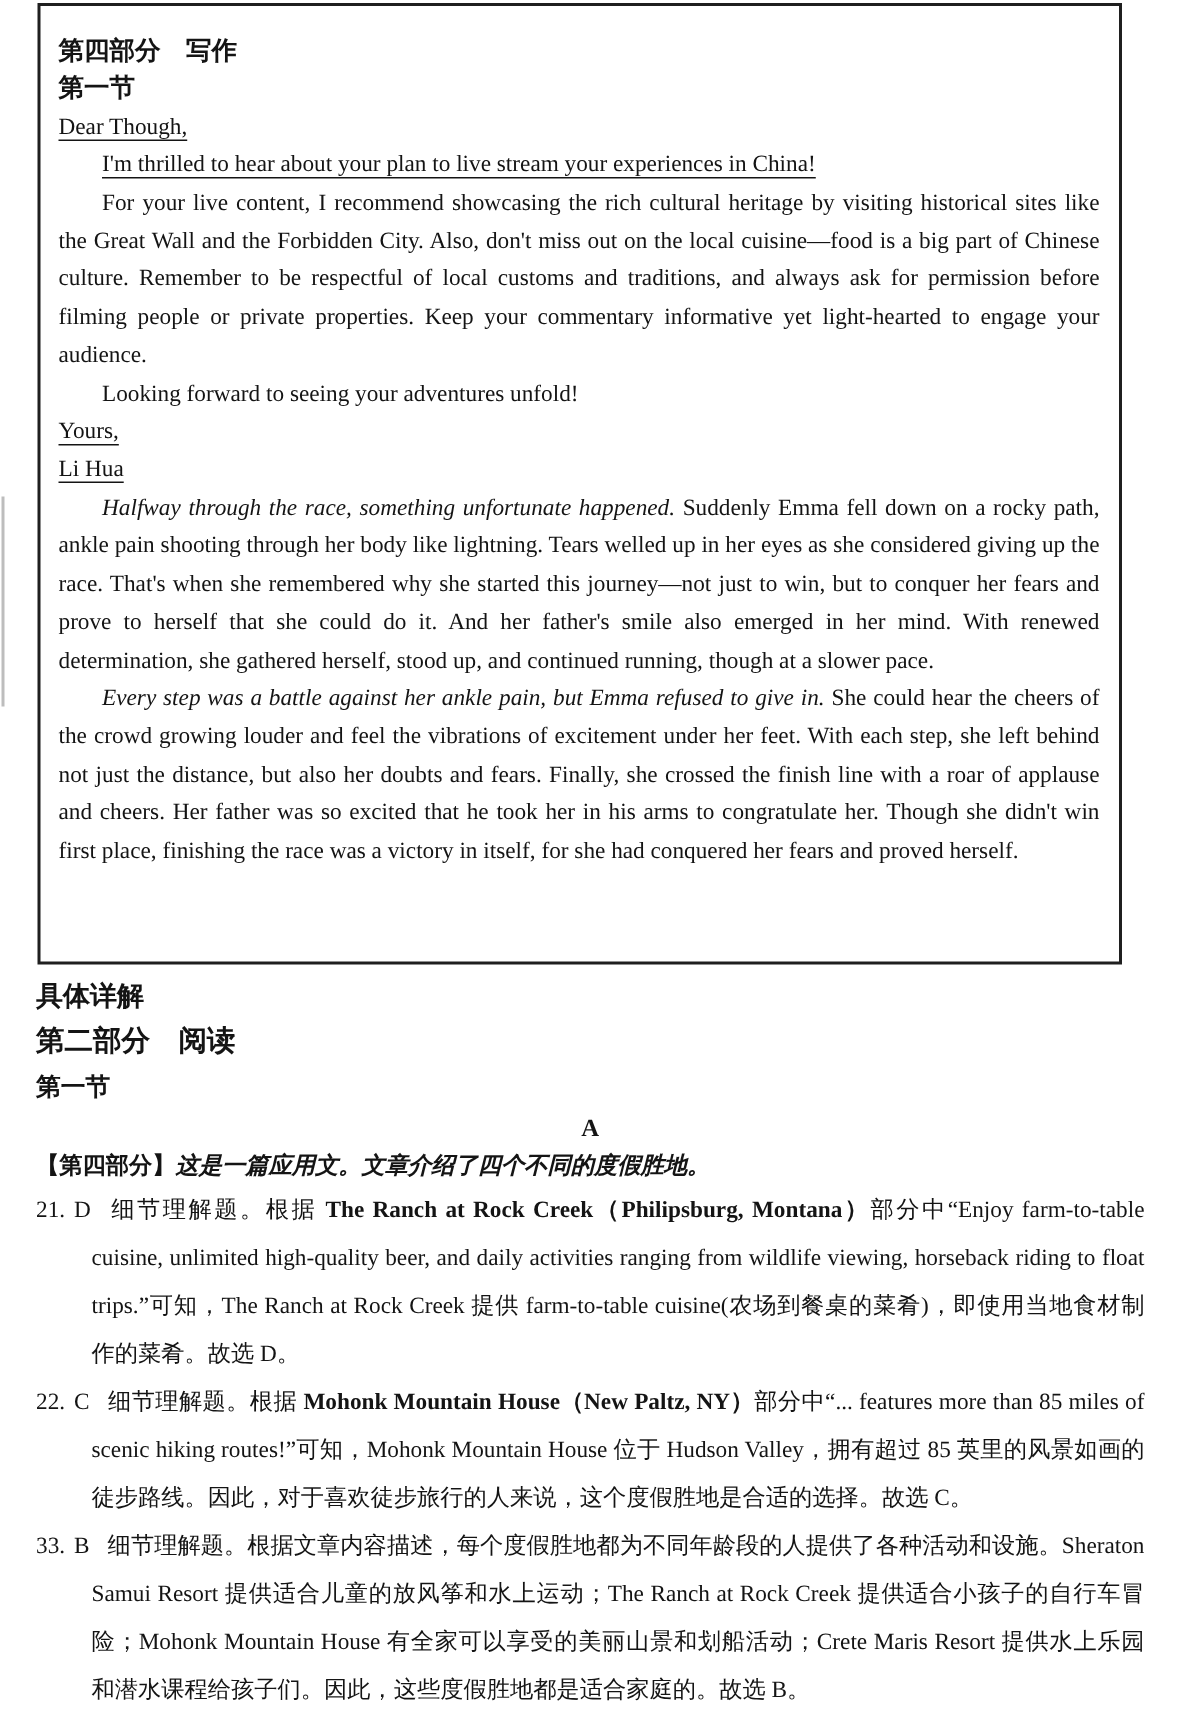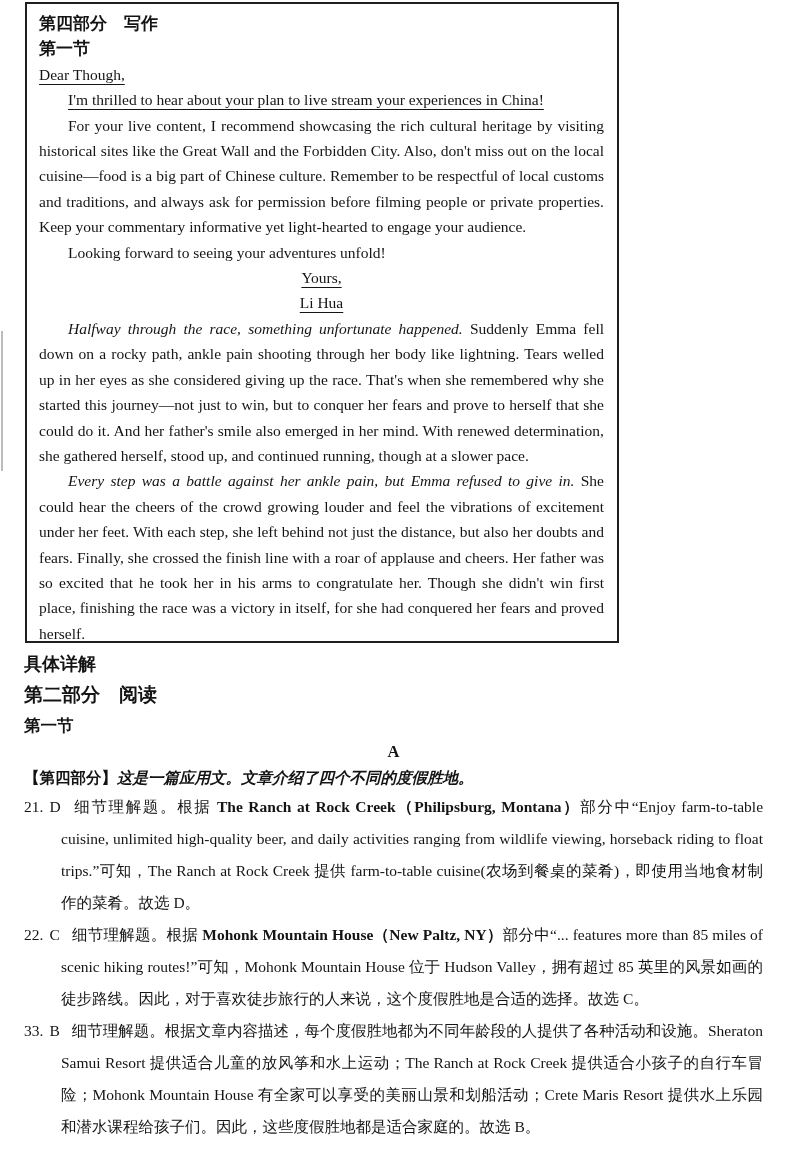--- a/index.html
+++ b/index.html
@@ -8,31 +8,31 @@
     background:#ffffff;
     color:#141414;
     font-family:"Liberation Serif","DejaVu Serif",serif;
     position:relative;
     overflow:hidden;
   }
   .hei { font-family:"Liberation Sans","DejaVu Sans",sans-serif; font-weight:bold; }
 
   
   .writing-box {
-    position:absolute; left:25px; top:2px; width:594px; height:641px;
+    position:absolute; left:25px; top:2px; width:723px; height:641px;
     border:2px solid #1f1f1f;
-    padding:7px 13px 0 12px;
+    padding:17px 13px 0 12px;
     overflow:hidden;
   }
   .writing-box .h { font-size:17px; line-height:25.4px; }
   .writing-box p { font-size:15.5px; line-height:25.4px; }
   .just { text-align:justify; }
   .indent { text-indent:29px; }
   .u { text-decoration:underline; text-underline-offset:4px; }
-  .sign { text-align:center; }
+  .sign { text-align:left; }
   .lead { font-style:italic; }
 
   
   .exp { position:absolute; left:24px; top:649px; width:739px; }
   .exp-h1 { font-size:18px; line-height:30px; }
   .exp-h2 { font-size:19px; line-height:31px; }
   .exp-h3 { font-size:16.5px; line-height:30px; }
   .passage-label { text-align:center; font-weight:bold; font-size:16.5px; line-height:24px; }
   .guide { font-size:15.5px; line-height:27px; }
   .kai { font-style:italic; font-weight:bold; }

